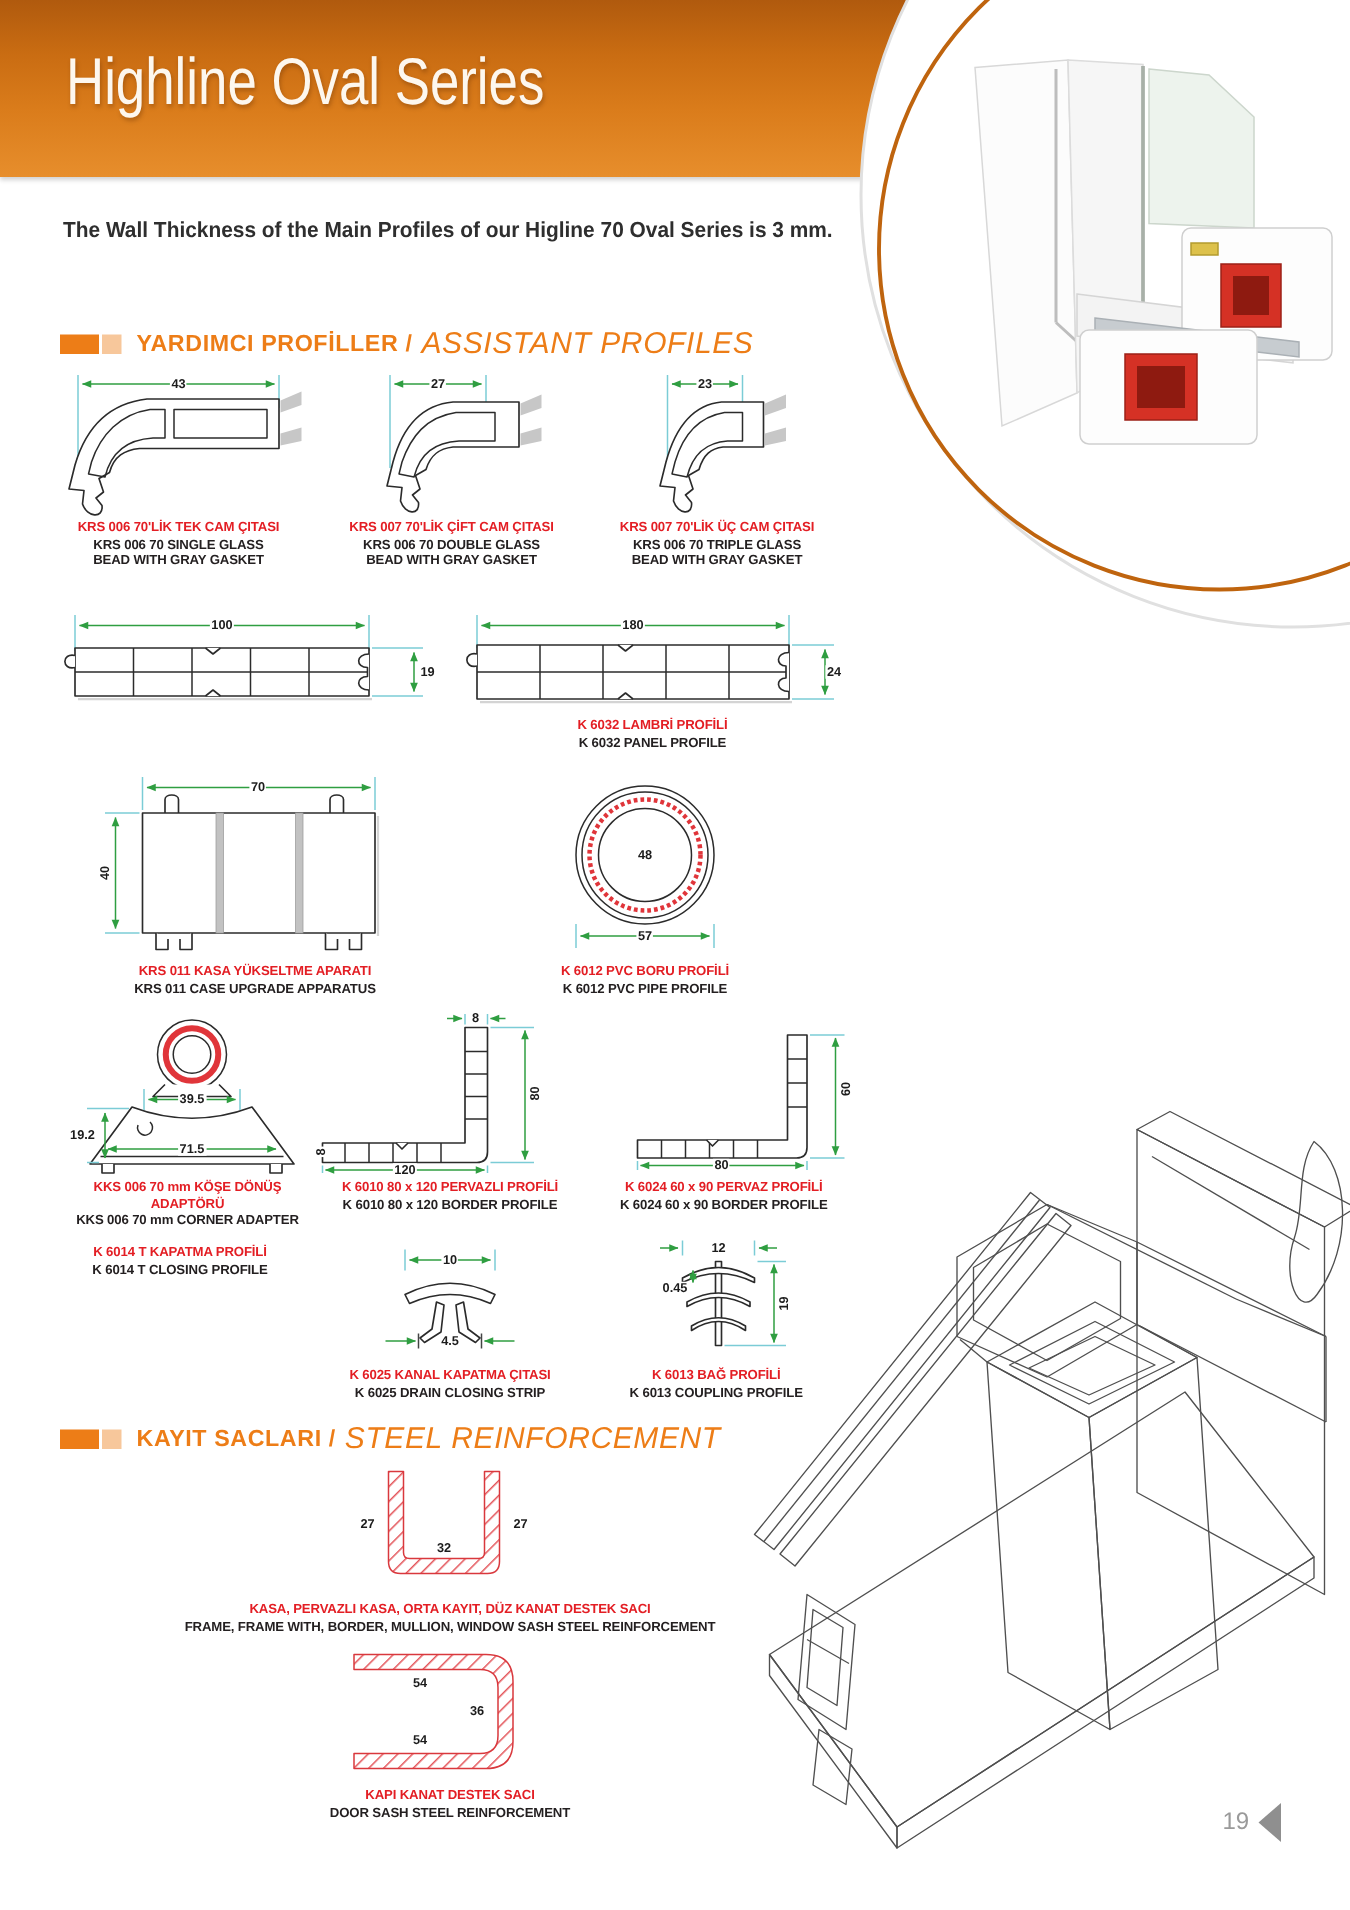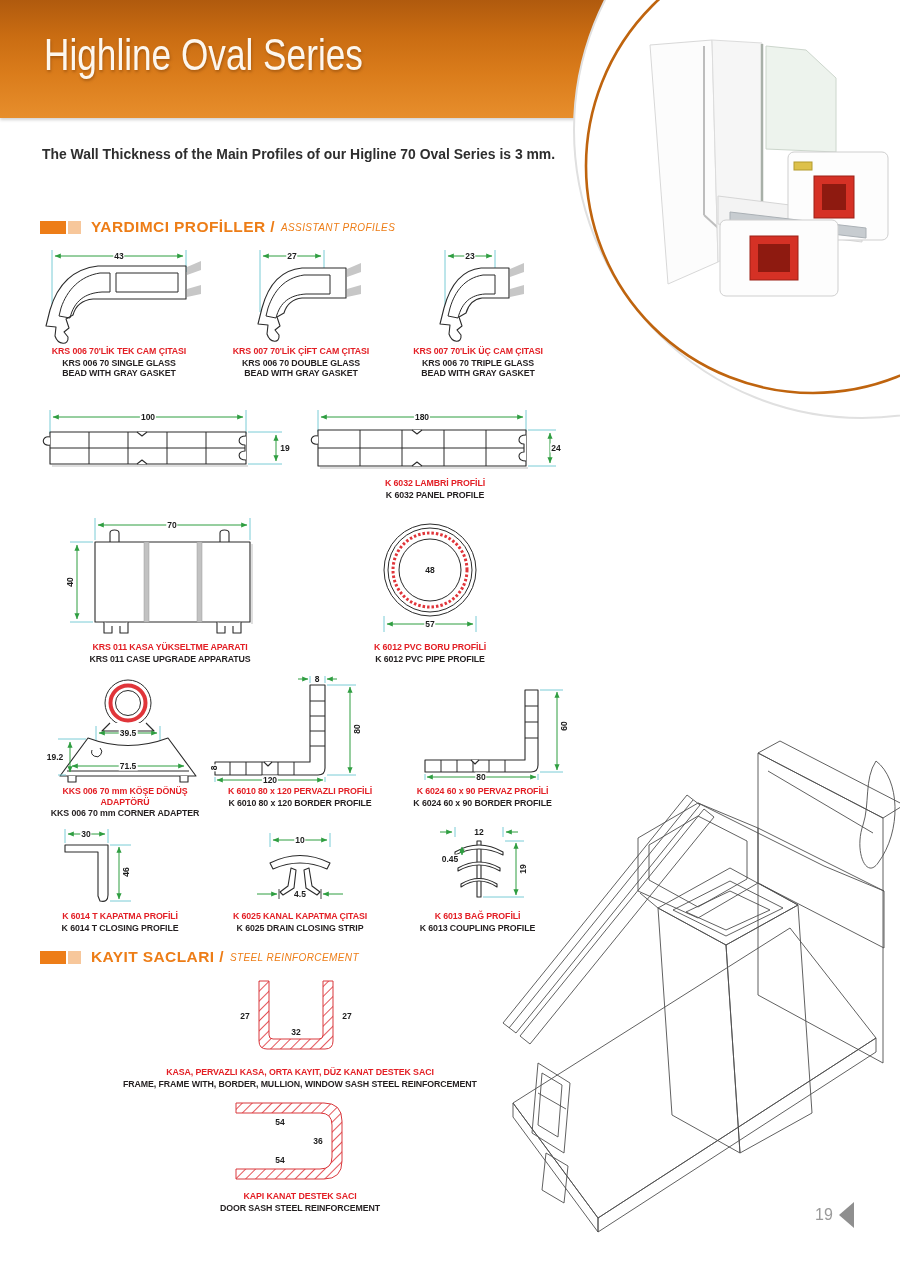--- a/index.html
+++ b/index.html
@@ -11,21 +11,21 @@
   .banner-title{position:absolute;left:44px;top:30px;font-size:44px;font-weight:400;
     color:#fdf7ee;transform:scaleX(.8);transform-origin:0 50%;white-space:nowrap;
     text-shadow:1px 2px 3px rgba(90,40,0,.35)}
   .decor{position:absolute;left:0;top:0;pointer-events:none}
   .intro{position:absolute;left:42px;top:146px;font-size:14.5px;font-weight:700;
     color:#2e2e2e;transform:scaleX(.96);transform-origin:0 0;white-space:nowrap}
   .sec{position:absolute;display:flex;align-items:center}
   .sq1{width:26px;height:13px;background:#ed7d17;margin-right:2px}
   .sq2{width:13px;height:13px;background:#f7c79b;margin-right:10px}
   .sec-tr{font-size:15.5px;font-weight:700;color:#ed7d17;letter-spacing:.4px;white-space:pre}
-  .sec-en{font-size:10px;font-weight:400;font-style:italic;color:#ed7d17;letter-spacing:.4px;margin-left:6px}
+  .sec-en{font-size:20px;font-weight:400;font-style:italic;color:#ed7d17;letter-spacing:.4px;margin-left:6px}
   .fig{position:absolute}
   .draw{position:relative;width:100%}
   .draw svg{position:absolute;left:0;top:0;overflow:visible}
   .dim{position:absolute;transform:translate(-50%,-50%);font-size:8.5px;font-weight:700;
     color:#1c1c1c;background:#fff;padding:0 1px;line-height:9px;white-space:nowrap}
   .dim.rot{transform:translate(-50%,-50%) rotate(-90deg)}
   .cap{text-align:center;margin-top:4px;line-height:10.5px;letter-spacing:-0.1px}
   .cap-red{font-size:8.8px;font-weight:700;color:#e31e24;margin-bottom:1px}
   .cap-black{font-size:8.8px;font-weight:700;color:#231f20}
   .g{stroke:#2f9e41;stroke-width:1;fill:none}
@@ -349,33 +349,20 @@
     <span class="dim rot" style="left:169px;top:50px">60</span>
     <span class="dim" style="left:86px;top:101px">80</span>
   </div>
   <div class="cap">
     <div class="cap-red">K 6024 60 x 90 PERVAZ PROFİLİ</div>
     <div class="cap-black">K 6024 60 x 90 BORDER PROFILE</div>
   </div>
 </div>
 
 <div class="fig" style="left:45px;top:825px;width:150px">
-  <div class="draw" style="height:82px">
-    <svg width="150" height="82">
-      <line class="c" x1="20" y1="4" x2="20" y2="18"></line>
-        <line class="c" x1="63" y1="4" x2="63" y2="18"></line>
-      <line class="g" x1="23" y1="9" x2="60" y2="9" marker-start="url(#mS)" marker-end="url(#mE)"></line>
-      <line class="c" x1="65" y1="20" x2="86" y2="20"></line>
-        <line class="c" x1="65" y1="76" x2="86" y2="76"></line>
-      <line class="g" x1="74" y1="22" x2="74" y2="74" marker-start="url(#mS)" marker-end="url(#mE)"></line>
-      <path class="p" d="M20,20 L63,20 L63,70 Q63,78 55,76 L53,71 L53,27 L20,27 Z"></path>
-    </svg>
-    <span class="dim" style="left:41px;top:9px">30</span>
-    <span class="dim rot" style="left:81px;top:47px">46</span>
-  </div>
   <div class="cap">
     <div class="cap-red">K 6014 T KAPATMA PROFİLİ</div>
     <div class="cap-black">K 6014 T CLOSING PROFILE</div>
   </div>
 </div>
 
 <div class="fig" style="left:225px;top:825px;width:150px">
   <div class="draw" style="height:82px">
     <svg width="150" height="82">
       <line class="c" x1="45" y1="8" x2="45" y2="22"></line>

